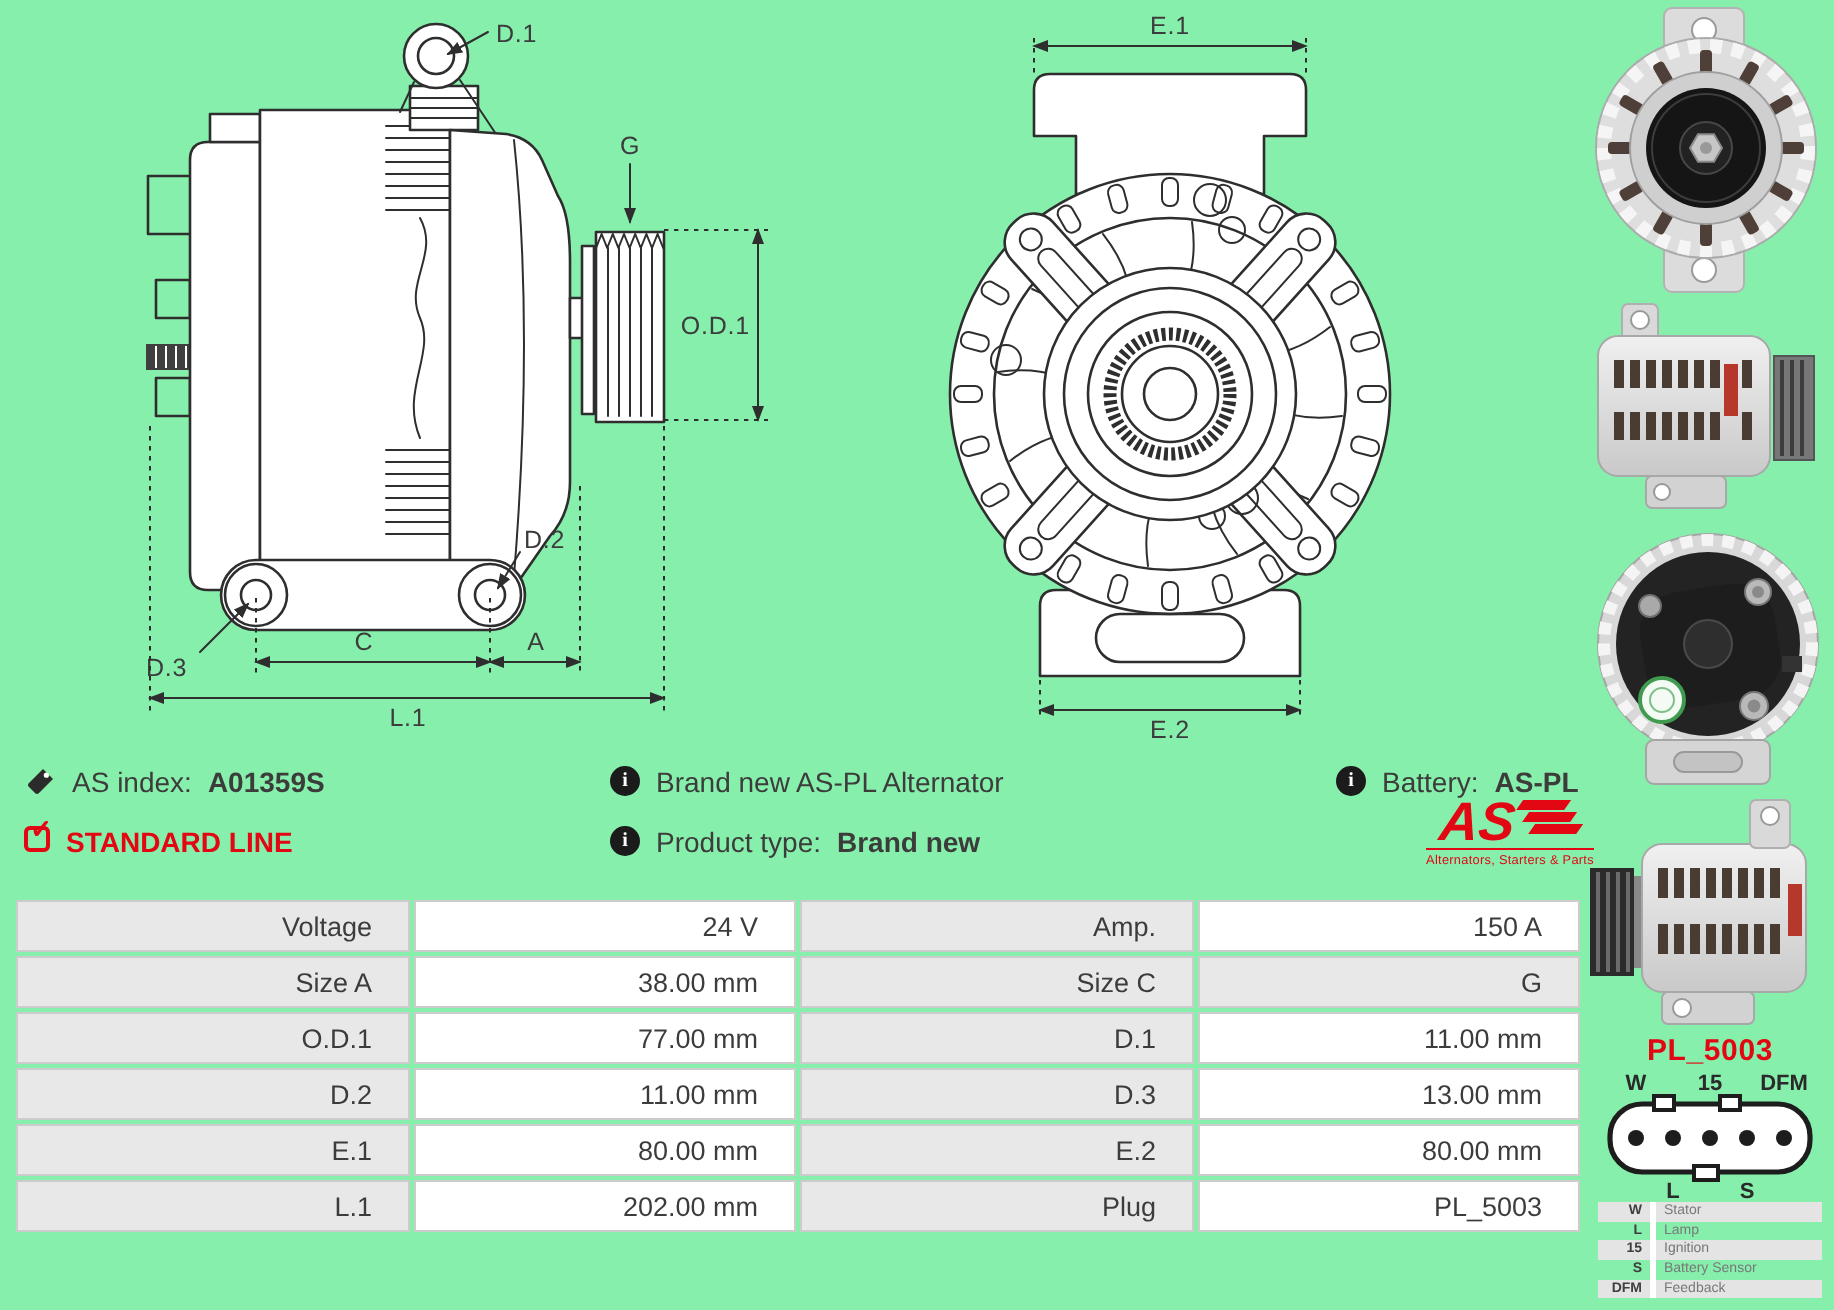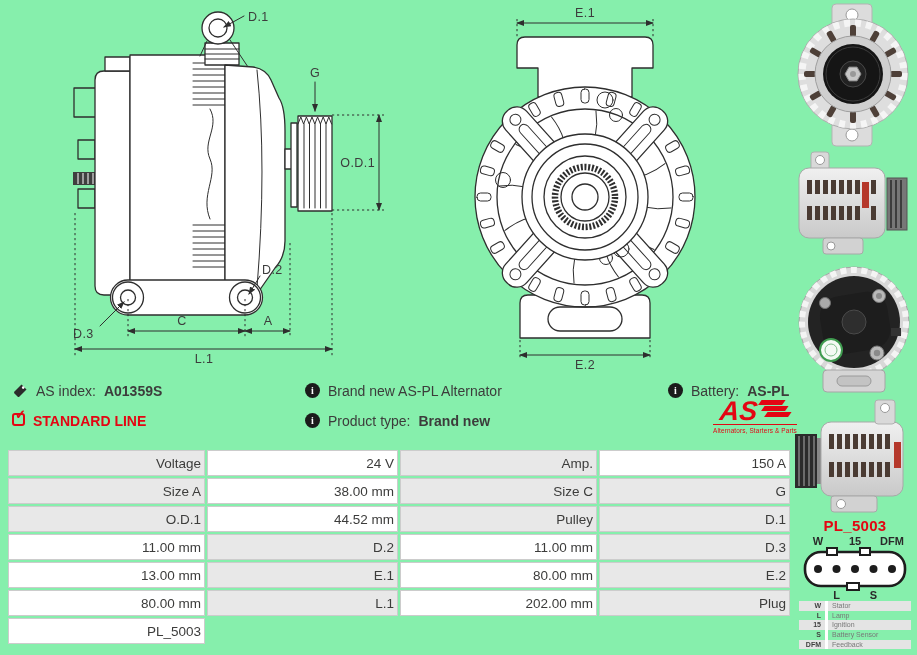--- a/index.html
+++ b/index.html
@@ -42,21 +42,21 @@
   .as-bars i{display:block;height:4.5px;width:24px;background:var(--brand-red);margin-bottom:1.6px;transform:skewX(-35deg)}
   .as-bars i:nth-child(2){margin-left:3px}
   .as-bars i:nth-child(3){margin-left:6px}
   .as-sub{font-size:6.4px;color:var(--brand-red);border-top:1.2px solid var(--brand-red);padding-top:1.5px;
           margin-top:1px;white-space:nowrap;letter-spacing:.15px}
 
   
   .spec-table{position:absolute;left:8px;top:450px;width:782px;display:grid;
               grid-template-columns:197px 191px 197px 191px;grid-auto-rows:26px;gap:2px}
   .spec-cell{border:1px solid var(--table-border);display:flex;align-items:center;justify-content:flex-end;
-             padding-right:3px;font-size:13.5px;color:var(--text);background:#fff}
+             padding-right:18px;font-size:13.5px;color:var(--text);background:#fff}
   .spec-cell.lbl{background:var(--table-label-bg)}
 
   
   .plug-name{position:absolute;left:795px;top:517px;width:120px;text-align:center;color:var(--brand-red);
              font-weight:bold;font-size:15px;letter-spacing:.3px}
   .pin-label{font-size:11px;font-weight:bold;fill:#2a2a2a}
   .plug-legend{position:absolute;left:799px;top:601px;width:112px}
   .plug-legend .lrow{display:flex;height:9.7px;line-height:9.8px;font-size:7px}
   .plug-legend .lrow.g{background:#e4e4e4}
   .plug-legend .pin{width:29px;text-align:right;padding-right:4px;border-right:3px solid #fff;
@@ -431,23 +431,22 @@
     <div class="spec-cell">24 V</div>
     <div class="spec-cell lbl">Amp.</div>
     <div class="spec-cell">150 A</div>
 
     <div class="spec-cell lbl">Size A</div>
     <div class="spec-cell">38.00 mm</div>
     <div class="spec-cell lbl">Size C</div>
 
     <div class="spec-cell lbl">G</div>
     <div class="spec-cell lbl">O.D.1</div>
-    <div class="spec-cell">44.52 mm</div>
-
-    <div class="spec-cell lbl">Pulley</div>
+    <div class="spec-cell">77.00 mm</div>
+
     <div class="spec-cell lbl">D.1</div>
     <div class="spec-cell">11.00 mm</div>
 
     <div class="spec-cell lbl">D.2</div>
     <div class="spec-cell">11.00 mm</div>
     <div class="spec-cell lbl">D.3</div>
     <div class="spec-cell">13.00 mm</div>
 
     <div class="spec-cell lbl">E.1</div>
     <div class="spec-cell">80.00 mm</div>

